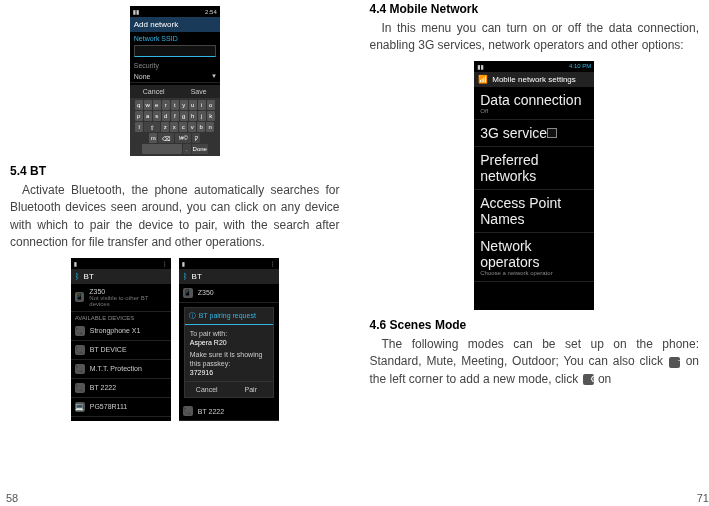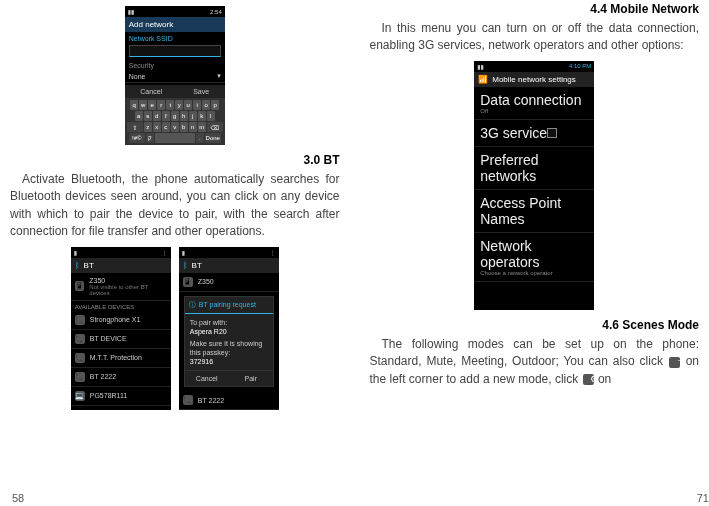--- a/index.html
+++ b/index.html
@@ -17,46 +17,45 @@
     padding: 0 15px 0 10px;
     position: relative;
   }
   .page-right { padding: 0 10px 0 15px; }
   .pagenum {
     position: absolute;
     bottom: 2px;
     font-size: 11px;
     color: #555;
   }
-  .pagenum.left { left: 12px; }
+  .pagenum.left { left: 6px; }
   .pagenum.right { right: 0; }
   .heading {
     font-weight: bold;
     color: #000;
     margin-bottom: 4px;
     margin-top: 2px;
-    text-align: right;
   }
   .body-text {
     text-align: justify;
     line-height: 1.45;
     color: #444;
     margin-bottom: 6px;
   }
   .body-text.indent { text-indent: 12px; }
   .screenshot-row {
     display: flex;
     justify-content: center;
     gap: 8px;
     margin: 6px 0 8px;
   }
   
   .phone {
     background: #000;
-    width: 100px;
+    width: 90px;
     font-size: 7px;
     color: #ccc;
     font-family: sans-serif;
   }
   .phone .statusbar {
     display:flex; justify-content:space-between; align-items:center;
     padding: 2px 3px; font-size:6px; background:#000;
   }
   .phone .topbar {
     background:#222; padding:3px 4px; display:flex; align-items:center; gap:4px;
@@ -172,21 +171,21 @@
         <div class="key dark wide">⌫</div>
         <div class="key dark wide">!#©</div>
         <div class="key dark">ק</div>
         <div class="key space"></div>
         <div class="key dark">.</div>
         <div class="key dark wide">Done</div>
       </div>
     </div>
   </div>
 
-  <div class="heading">3.0 BT</div>
+  <div class="heading">5.4 BT</div>
   <div class="body-text indent">Activate Bluetooth, the phone automatically searches for Bluetooth devices seen around, you can click on any device with which to pair the device to pair, with the search after connection for file transfer and other operations.</div>
 
   <div class="screenshot-row">
 
     <div class="phone" style="width:100px;">
       <div class="statusbar">
           <span>▮</span>
           <span>⋮</span>
         </div>
       <div class="topbar">

